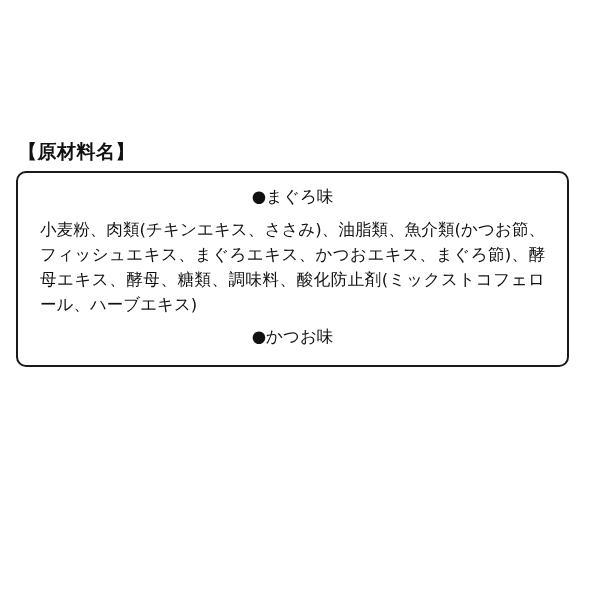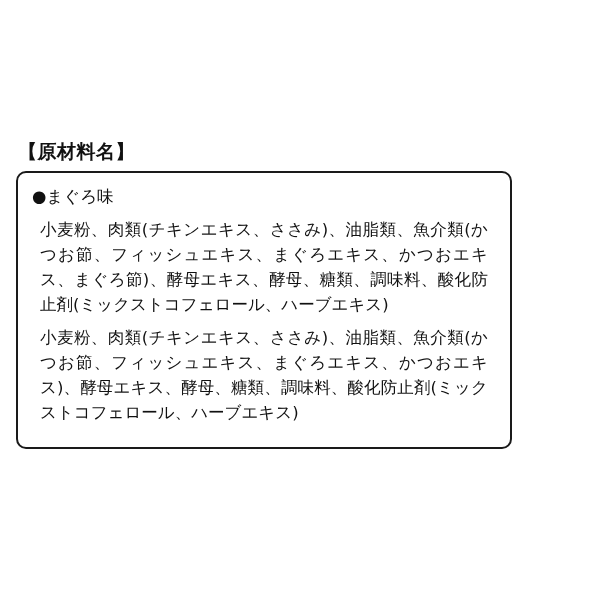--- a/index.html
+++ b/index.html
@@ -17,21 +17,21 @@
   .page {
     position: relative;
     width: 600px;
     height: 600px;
     box-sizing: border-box;
   }
   .section {
     position: absolute;
     left: 16px;
     top: 140px;
-    width: 496px;
+    width: 553px;
   }
   .section-heading {
     font-size: 19px;
     font-weight: bold;
     letter-spacing: 0.5px;
     line-height: 1.2;
     margin: 0 0 8px 2px;
     color: #111111;
   }
   .ingredient-box {
@@ -46,20 +46,21 @@
   }
   .variant + .variant {
     margin-top: 4px;
   }
   .variant-title {
     font-size: 16.5px;
     font-weight: normal;
     line-height: 1.45;
     margin: 0 0 1px 0;
     color: #111111;
+    text-align: center;
   }
   .variant-body {
     font-size: 16.5px;
     line-height: 1.52;
     margin: 8px;
     color: #111111;
     text-align: justify;
     text-justify: inter-character;
     word-break: break-all;
   }
@@ -74,18 +75,18 @@
     <h1 class="section-heading">【原材料名】</h1>
 
     <div class="ingredient-box">
 
       <div class="variant">
         <p class="variant-title"><span>●</span><span>まぐろ味</span></p>
         <p class="variant-body">小麦粉、肉類(チキンエキス、ささみ)、油脂類、魚介類(かつお節、フィッシュエキス、まぐろエキス、かつおエキス、まぐろ節)、酵母エキス、酵母、糖類、調味料、酸化防止剤(ミックストコフェロール、ハーブエキス)</p>
       </div>
 
       <div class="variant">
-        <p class="variant-body">小麦粉、肉類(チキンエキス、ささみ)、油脂類、魚介類(かつお節、フィッシュエキス、まぐろエキス、かつおエキス)、酵母エキス、酵母、糖類、調味料、酸化防止剤(ミックストコフェロール、ハーブエキス)</p>
+        <p class="variant-title"><span>●</span><span>かつお味</span></p>
       </div>
 
     </div>
   </div>
 </div>
 
 </body></html>

